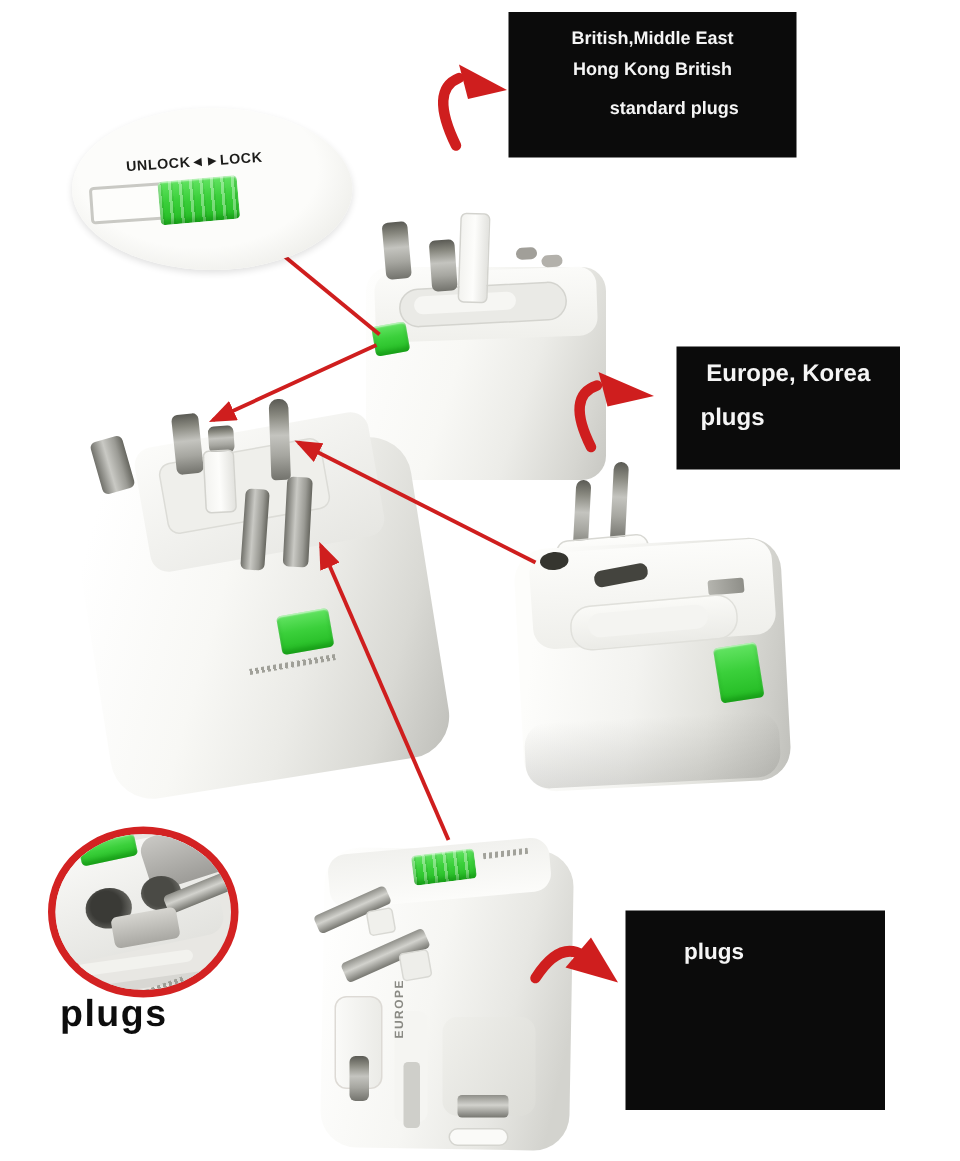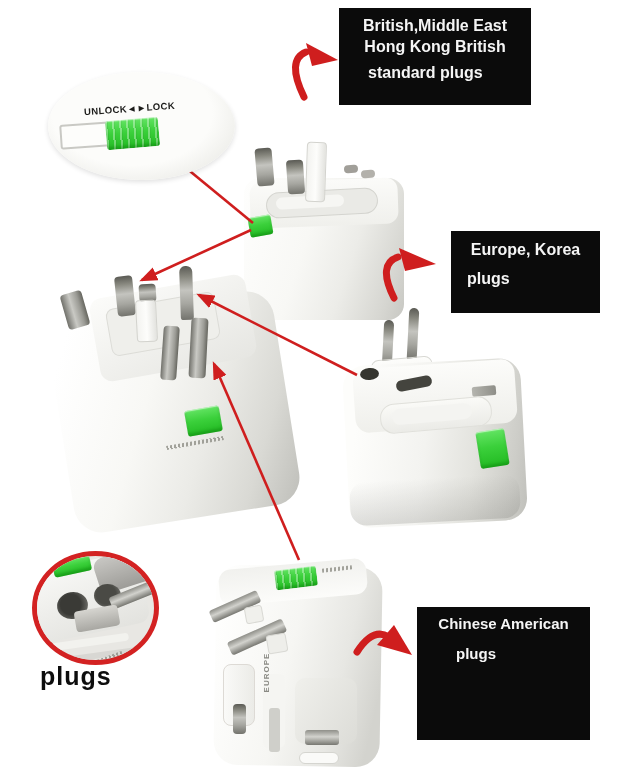--- a/index.html
+++ b/index.html
@@ -3,22 +3,22 @@
 <meta charset="utf-8">
 <style>
   html,body{margin:0;padding:0;background:#fff;}
   .canvas{position:relative;width:640px;height:774px;background:#ffffff;overflow:hidden;
           font-family:"Liberation Sans","DejaVu Sans",sans-serif;}
   .abs{position:absolute;}
   
   .label-box{position:absolute;background:#0b0b0b;color:#f5f5f5;font-weight:bold;
              text-align:center;box-sizing:border-box;}
   .label-box .ln{display:block;}
-  .box-british{left:339px;top:8px;width:192px;height:97px;font-size:16px;line-height:21px;padding-top:7px;}
-  .box-british .footer{margin-top:5px;text-align:left;padding-left:29px;}
+  .box-british{left:339px;top:8px;width:192px;height:97px;font-size:12px;line-height:21px;padding-top:7px;}
+  .box-british .footer{margin-top:5px;text-align:center;padding-left:29px;}
   .box-europe{left:451px;top:231px;width:149px;height:82px;font-size:16px;line-height:20px;padding-top:9px;}
   .box-europe .footer{margin-top:9px;text-align:left;padding-left:16px;}
   .box-chinese{left:417px;top:607px;width:173px;height:133px;font-size:15px;line-height:19px;padding-top:7px;}
   .box-chinese .gap1{margin-top:5px;}
   .box-chinese .footer{margin-top:11px;text-align:left;padding-left:39px;}
   
   .oval-mag{left:48px;top:72px;width:187px;height:108px;border-radius:50%;
             background:radial-gradient(ellipse at 45% 38%,#fcfcfa 55%,#ededе9 80%,#dededa 100%);
             background:radial-gradient(ellipse at 45% 38%,#fcfcfa 55%,#ededE9 80%,#dededa 100%);
             box-shadow:0 2px 5px rgba(0,0,0,0.12);}
@@ -159,17 +159,16 @@
     <span class="ln">Hong Kong British</span>
     <span class="ln footer">standard plugs</span>
   </div>
 
   <div class="label-box box-europe box-layer">
     <span class="ln">Europe, Korea</span>
     <span class="ln footer">plugs</span>
   </div>
 
   <div class="label-box box-chinese box-layer">
-    <span class="ln">Chinese American</span>
     <span class="ln footer">plugs</span>
   </div>
 
 </div>
 
 </body></html>

